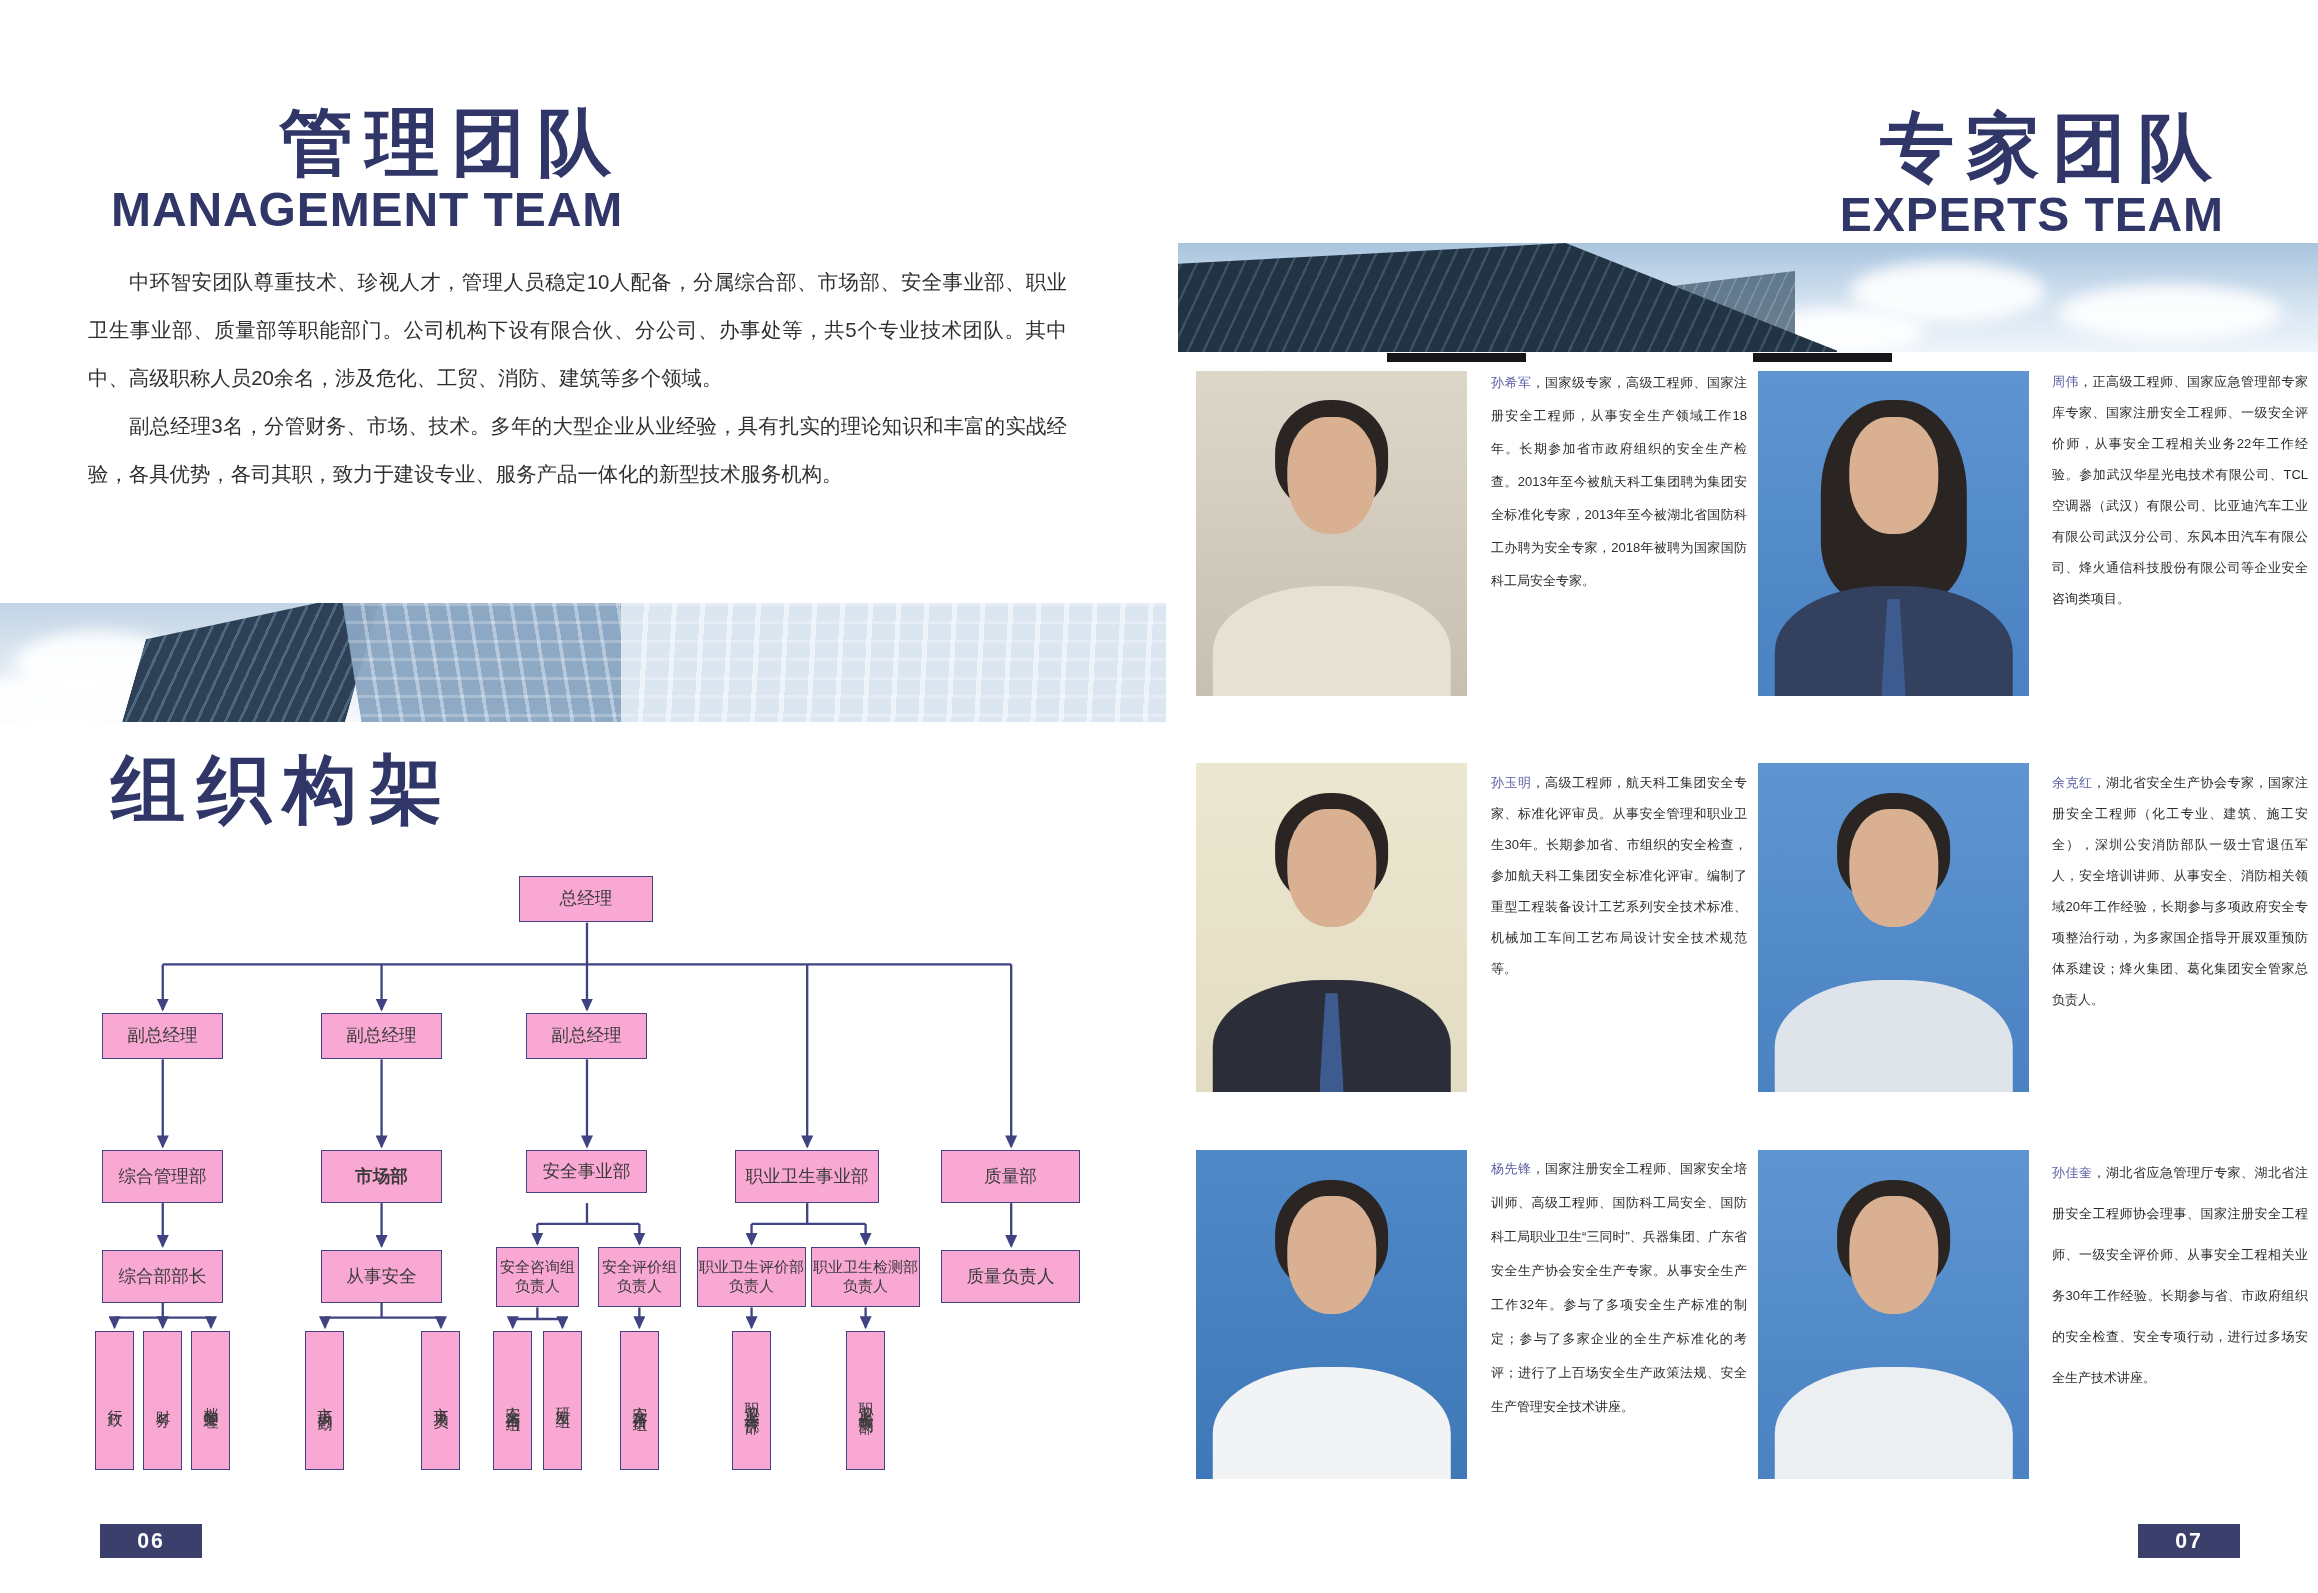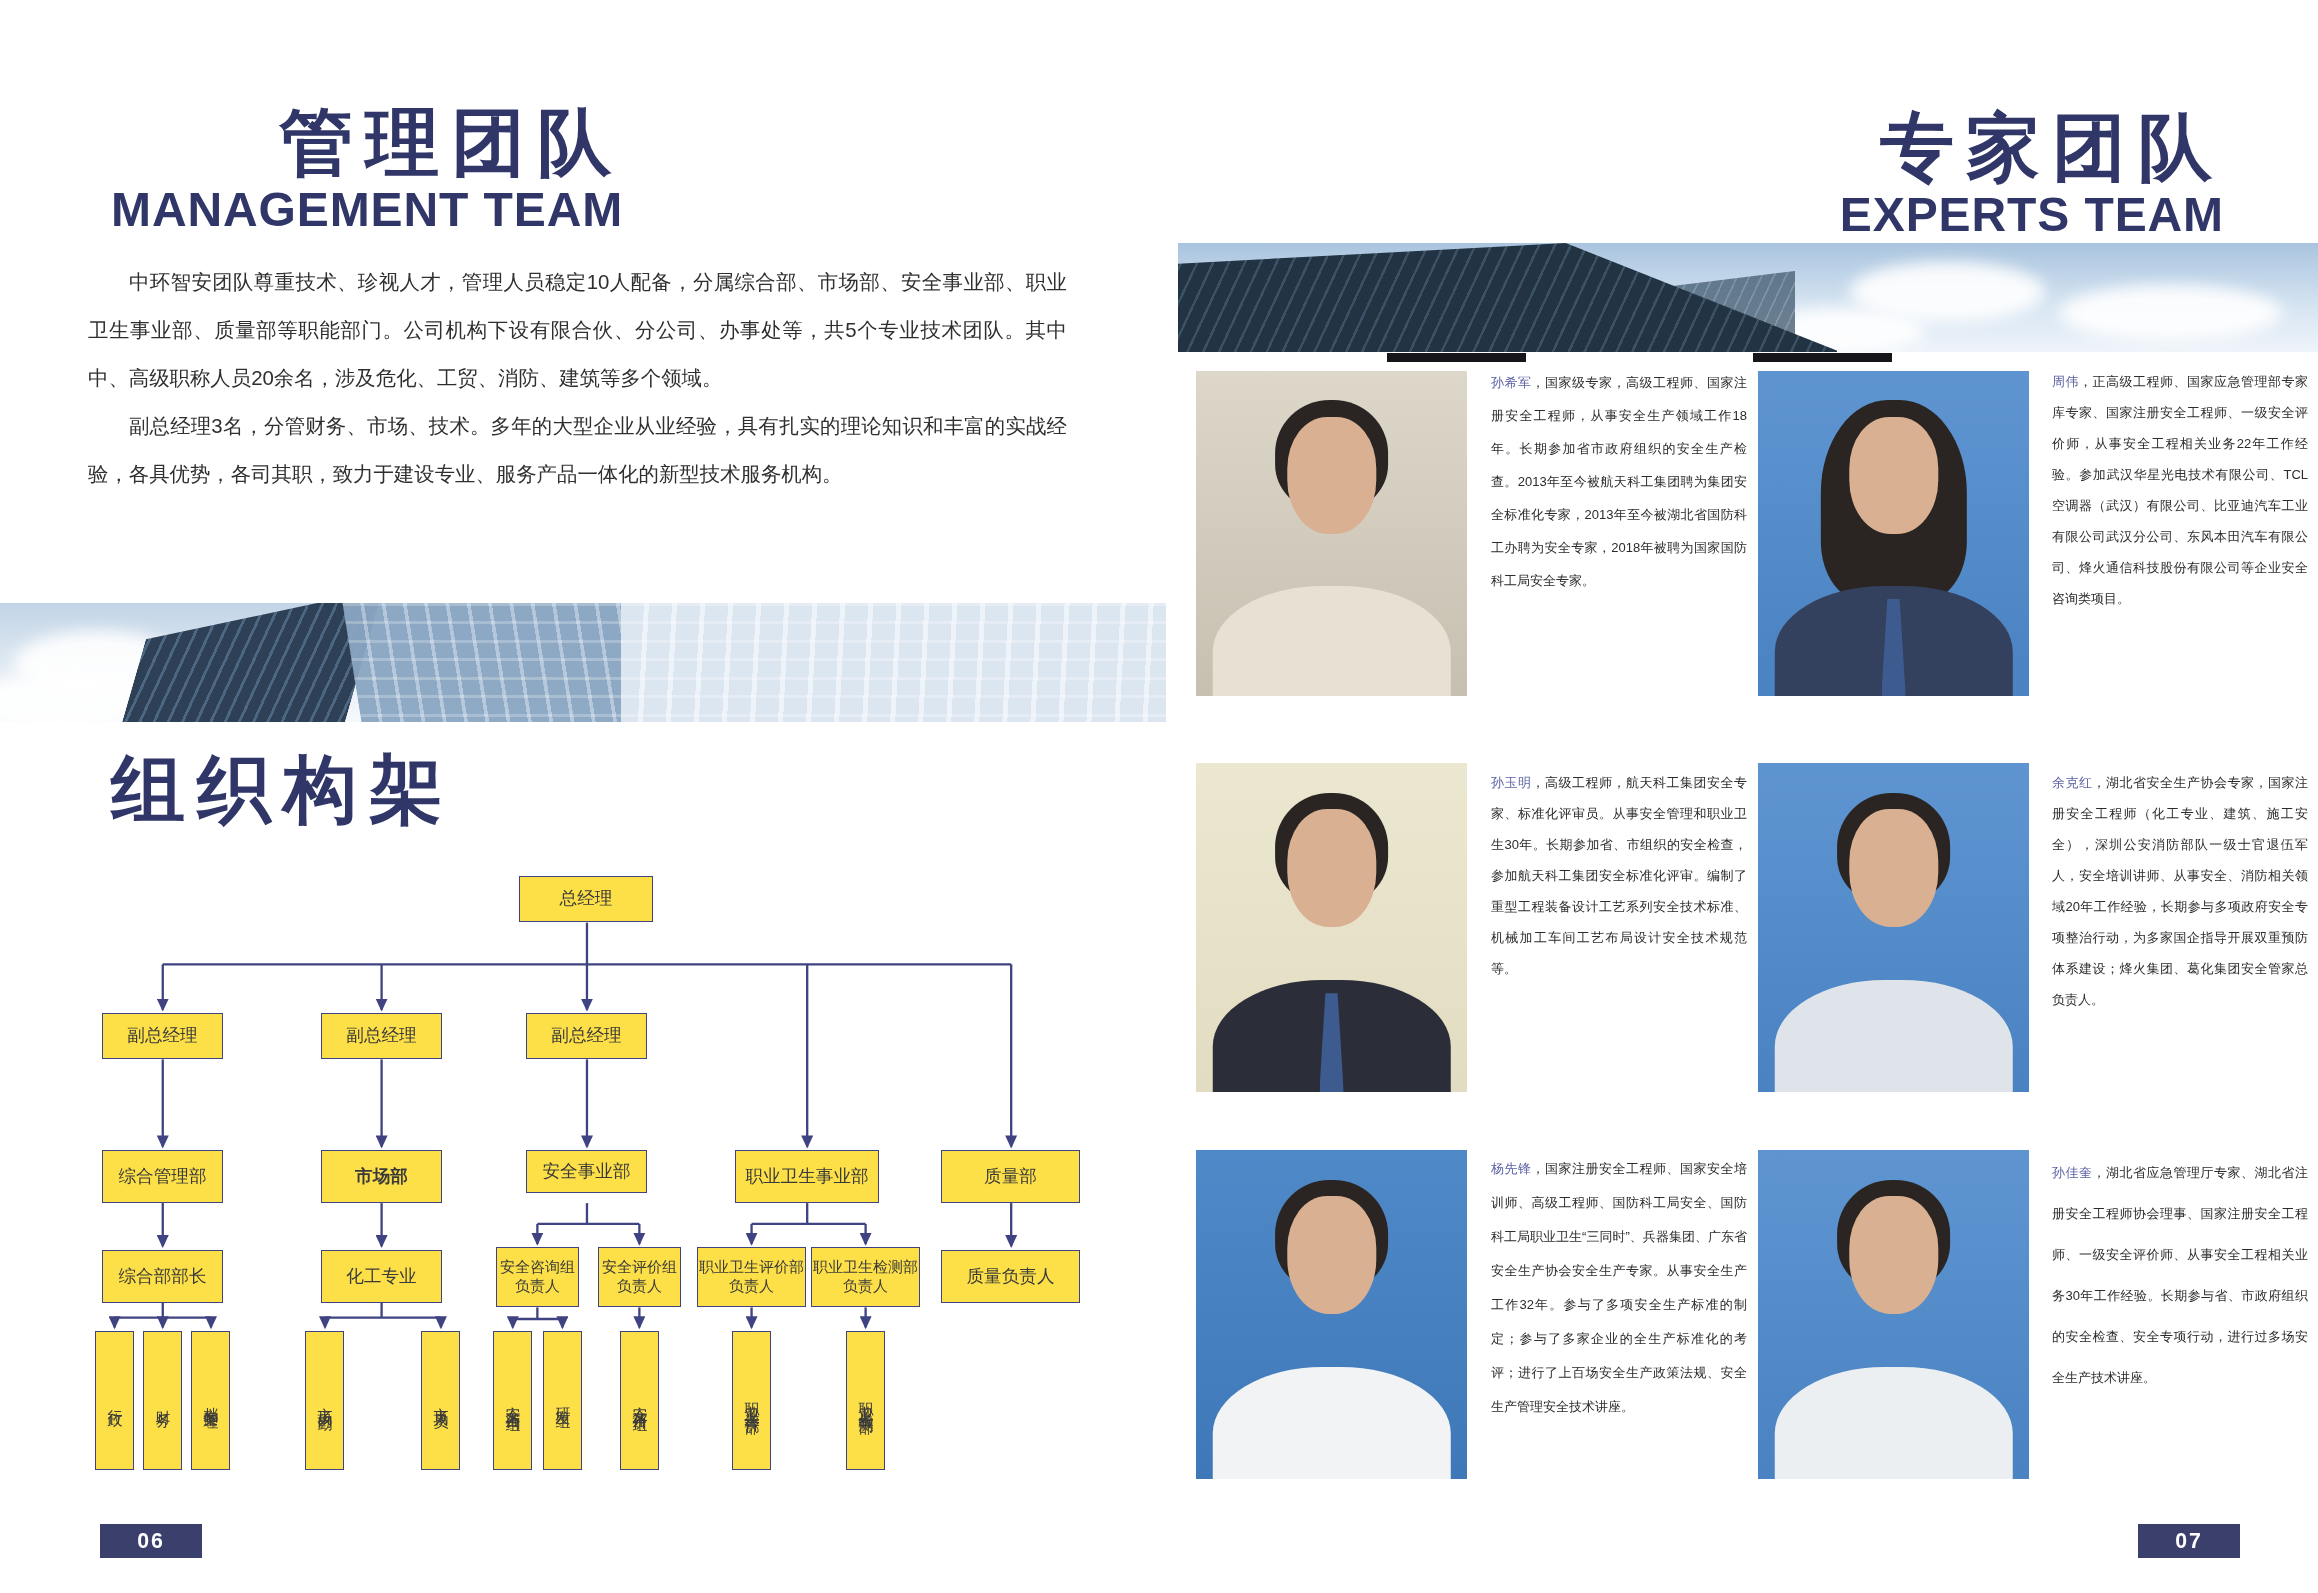--- a/index.html
+++ b/index.html
@@ -60,21 +60,21 @@
   .photo-2{left:1758px;top:371px;height:325px;}
   .photo-3{left:1196px;top:763px;height:329px;}
   .photo-4{left:1758px;top:763px;height:329px;}
   .photo-5{left:1196px;top:1150px;height:329px;}
   .photo-6{left:1758px;top:1150px;height:329px;}
   .bio-1{left:1491px;top:366px;} .bio-2{left:2052px;top:366px;}
   .bio-3{left:1491px;top:767px;} .bio-4{left:2052px;top:767px;}
   .bio-5{left:1491px;top:1152px;} .bio-6{left:2052px;top:1152px;}
   
   .org-lines{position:absolute;left:0;top:0;width:2333px;height:1593px;pointer-events:none;}
-  .obox{position:absolute;background:#fde047;border:1.9px solid #3f4382;color:#3a3a3a;
+  .obox{position:absolute;background:#f9a8d4;border:1.9px solid #3f4382;color:#3a3a3a;
         display:flex;align-items:center;justify-content:center;text-align:center;
         box-sizing:border-box;font-size:17.6px;line-height:1.25;}
   .obox--2line{font-size:15px;}
   .obox--vert{writing-mode:vertical-rl;text-orientation:upright;font-size:15px;letter-spacing:2.8px;}
   
   .ob-root{left:519px;top:876px;width:134px;height:46px;}
   .ob-vp1{left:102px;top:1013px;width:121px;height:46px;}
   .ob-vp2{left:321px;top:1013px;width:121px;height:46px;}
   .ob-vp3{left:526px;top:1013px;width:121px;height:46px;}
   .ob-d1{left:102px;top:1150px;width:121px;height:53px;}
@@ -179,21 +179,21 @@
   <div class="obox ob-root">总经理</div>
   <div class="obox ob-vp1">副总经理</div>
   <div class="obox ob-vp2">副总经理</div>
   <div class="obox ob-vp3">副总经理</div>
   <div class="obox ob-d1">综合管理部</div>
   <div class="obox ob-d2">市场部</div>
   <div class="obox ob-d3">安全事业部</div>
   <div class="obox ob-d4">职业卫生事业部</div>
   <div class="obox ob-d5">质量部</div>
   <div class="obox ob-l1">综合部部长</div>
-  <div class="obox ob-l2">化工专业</div>
+  <div class="obox ob-l2">从事安全</div>
   <div class="obox obox--2line ob-l3">
     <span><span>安全咨询组</span><br>
     <span>负责人</span></span>
   </div>
   <div class="obox obox--2line ob-l4">
     <span><span>安全评价组</span><br>
     <span>负责人</span></span>
   </div>
   <div class="obox obox--2line ob-l5">
     <span><span>职业卫生评价部</span><br>

